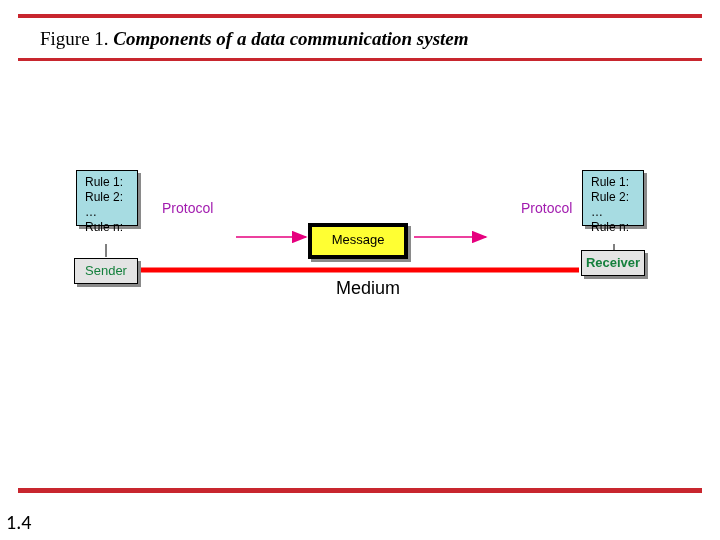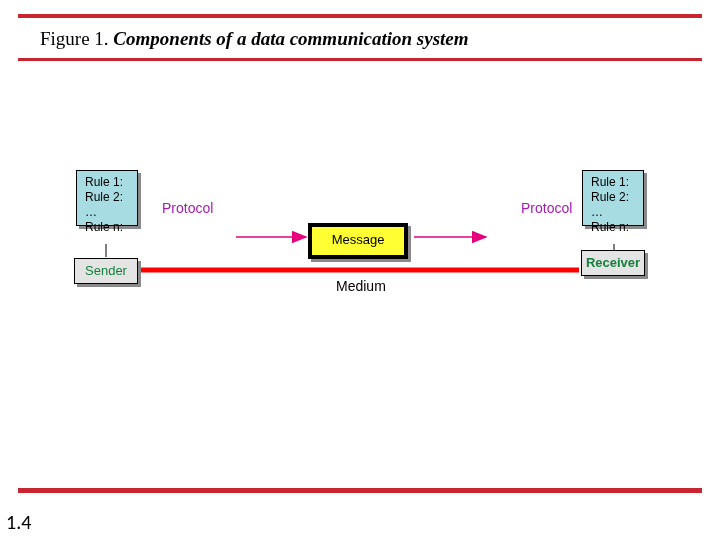--- a/index.html
+++ b/index.html
@@ -108,21 +108,21 @@
     font-size: 14px;
     color: #a21caf;
   }
   .pl-left  { left: 106px; top: 30px; }
   .pl-right { left: 465px; top: 30px; }
 
   .medium-label {
     position: absolute;
     left: 280px; top: 108px;
     font-family: Arial, sans-serif;
-    font-size: 14px;
+    font-size: 18px;
     color: #000;
   }
 </style>
 </head>
 <body>
 
 <div class="top-rule-1"></div>
 
 <div class="title-line">
   <span class="title-strong">Figure 1.</span><span class="title-em"> Components of a data communication system</span>

